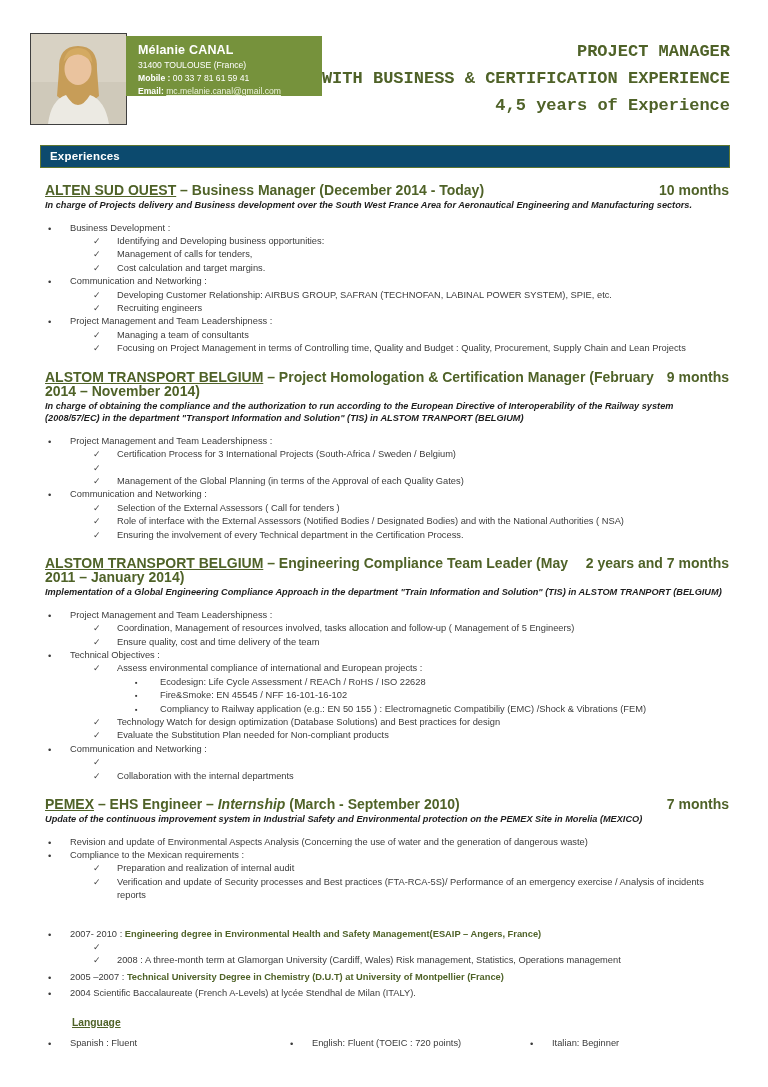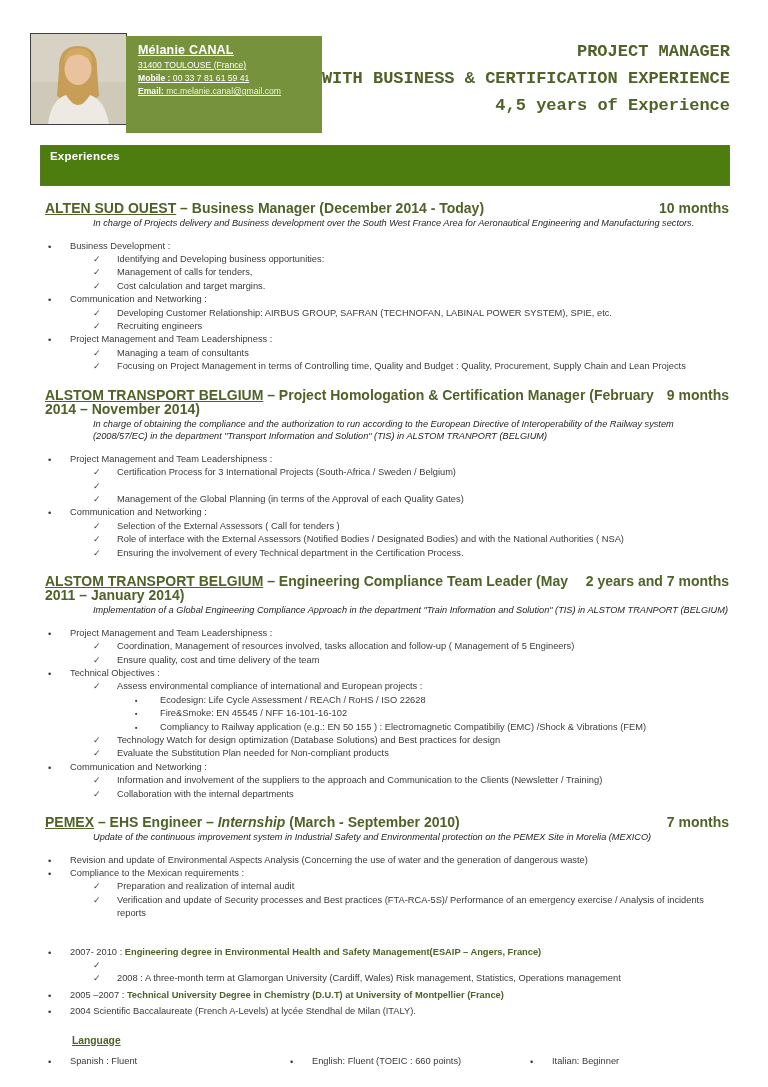--- a/index.html
+++ b/index.html
@@ -11,52 +11,52 @@
   .page{position:relative;width:768px;height:1087px;background:#ffffff;overflow:hidden;}
 
   
   .header{position:relative;height:145px;}
   .photo{
     position:absolute;left:30px;top:33px;width:95px;height:90px;
     border:1px solid #3f3f3f;background:#d8d2c4;overflow:hidden;
   }
   .photo svg{display:block;width:100%;height:100%;}
   .idbox{
-    position:absolute;left:126px;top:36px;width:196px;height:97px;
-    background:#76923C;color:#ffffff;padding:7px 10px 0 12px;box-sizing:border-box;text-decoration:underline;
+    position:absolute;left:126px;top:36px;width:196px;height:60px;
+    background:#76923C;color:#ffffff;padding:7px 10px 0 12px;box-sizing:border-box;
   }
   .idbox .name{font-size:12.5px;font-weight:bold;letter-spacing:.2px;}
   .idbox .line{font-size:8.6px;margin-top:3px;line-height:10px;}
   .idbox .lbl{font-weight:bold;}
   .idbox .email-link{color:#eef5df;text-decoration:underline;cursor:pointer;}
   .titleblock{position:absolute;right:38px;top:38px;text-align:right;color:#4F6228;}
   .titleblock div{font-size:17px;font-weight:bold;line-height:27px;white-space:nowrap;font-family:Liberation Mono, monospace;}
 
   
   .bar{
-    margin:0 38px 0 40px;background:#4d7c0f;border:1px solid #5f762f;
+    margin:0 38px 0 40px;background:#0c4a6e;border:1px solid #5f762f;
     color:#ffffff;font-size:11.5px;font-weight:bold;
-    padding:4px 9px 23px;letter-spacing:.2px;
+    padding:4px 9px 5px;letter-spacing:.2px;
   }
 
   
   .content{margin:0 39px 0 45px;padding-top:15px;font-size:9.3px;color:#3b3b3b;}
   .content-edu{padding-top:11px;}
 
   .exp{margin-bottom:14px;}
   .exp-head{
     display:flex;justify-content:space-between;align-items:baseline;
     color:#4F6228;font-weight:bold;font-size:14px;line-height:14px;
   }
   .company{text-decoration:underline;}
   .ital{font-style:italic;}
   .exp-duration{white-space:nowrap;margin-left:10px;}
   .exp-summary{
-    font-weight:normal;font-style:italic;color:#1f1f1f;
-    font-size:9.2px;line-height:12.6px;margin-top:2px;margin-left:48px;
+    font-weight:bold;font-style:italic;color:#1f1f1f;
+    font-size:9.2px;line-height:12.6px;margin-top:2px;
   }
   .bullets{margin-top:10px;}
 
   .li{display:flex;line-height:13.4px;}
   .li .mk{flex:0 0 auto;}
   .li .tx{flex:1 1 auto;padding-right:2px;}
   .lvl1 .mk{margin-left:3px;width:22px;font-size:9.5px;}
   .lvl2 .mk{margin-left:48px;width:24px;font-size:9px;color:#444444;}
   .lvl3 .mk{margin-left:90px;width:25px;font-size:7.5px;}
 
@@ -249,21 +249,20 @@
             <div class="li lvl2">
               <span class="mk">✓</span>
               <span class="tx">Evaluate the Substitution Plan needed for Non-compliant products</span>
             </div>
             <div class="li lvl1">
               <span class="mk">•</span>
               <span class="tx">Communication and Networking :</span>
             </div>
             <div class="li lvl2">
               <span class="mk">✓</span>
-              <span class="tx">Information and involvement of the suppliers to the approach and Communication to the Clients (Newsletter / Training)</span>
             </div>
             <div class="li lvl2">
               <span class="mk">✓</span>
               <span class="tx">Collaboration with the internal departments</span>
             </div>
           </div>
         </div>
         <div class="exp">
           <div class="exp-head">
             <span class="exp-title"><span class="company">PEMEX</span><span> – EHS Engineer – </span><span class="ital">Internship</span><span> (March - September 2010)</span></span>
@@ -322,21 +321,21 @@
         </div>
       </div>
     <div class="languages-heading">Language</div>
     <div class="lang-row">
         <div class="lang-cell li lvl1">
           <span class="mk">•</span>
           <span class="tx">Spanish : Fluent</span>
         </div>
         <div class="lang-cell li lvl1">
           <span class="mk">•</span>
-          <span class="tx">English: Fluent (TOEIC : 660 points)</span>
+          <span class="tx">English: Fluent (TOEIC : 720 points)</span>
         </div>
         <div class="lang-cell li lvl1">
           <span class="mk">•</span>
           <span class="tx">Italian: Beginner</span>
         </div>
       </div>
   </div>
 
 </div>
 

